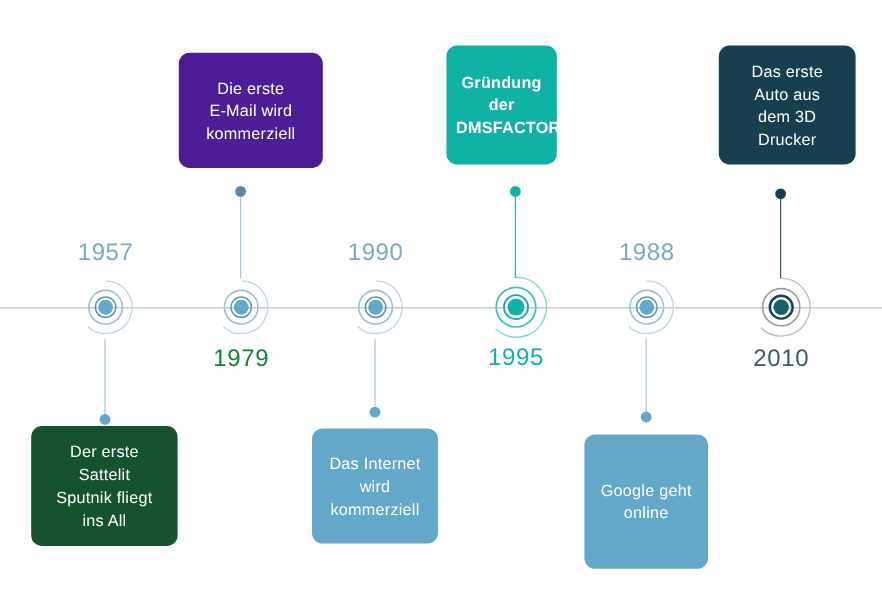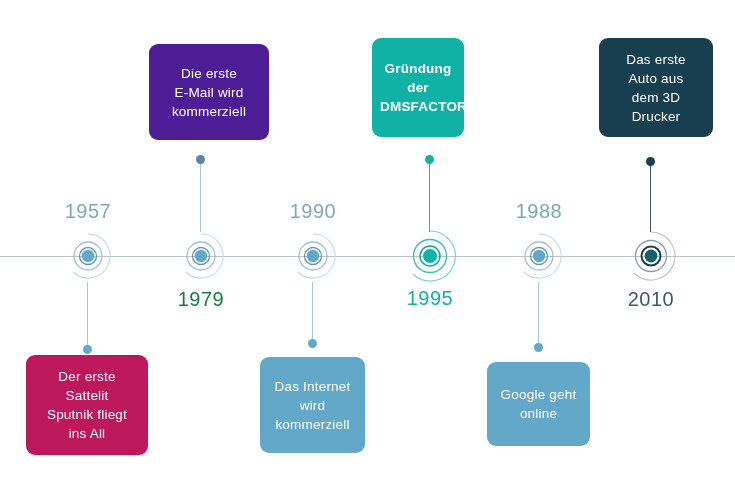--- a/index.html
+++ b/index.html
@@ -77,21 +77,21 @@
     overflow: visible;
   }
 </style>
 </head>
 <body>
 
 <div id="timeline-canvas">
 
   <div class="axis-line"></div>
 
-  <div class="event-box" style="left:26px; top:355px; width:122px; height:100px; background:#be185d;justify-content:flex-end;">
+  <div class="event-box" style="left:26px; top:355px; width:122px; height:100px; background:#14532d;justify-content:flex-end;">
     <span class="box-text"><span>Der erste</span><br><span>Sattelit</span><br><span>Sputnik fliegt</span><br><span>ins All</span></span>
   </div>
   <div class="connector" style="left:87px; top:282px; height:68px; background:#a7c7d8;"></div>
   <div class="connector-dot" style="left:83px; top:345px; background:#63a8c8;"></div>
   <div class="year-label" style="left:48px; top:200px; width:80px; color:#7fa8bd;">1957</div>
   <div class="node" style="left:88px; top:256px;">
     <svg width="56" height="56" viewBox="0 0 56 56" aria-hidden="true">
       <path d="M28 6 A22 22 0 1 1 13 44" fill="none" stroke="#c3d7e2" stroke-width="1.1"></path>
       <circle cx="28" cy="28" r="14" fill="none" stroke="#9dbfd2" stroke-width="1.3"></circle>
       <circle cx="28" cy="28" r="8.5" fill="none" stroke="#5d9ab0" stroke-width="1.3"></circle>
@@ -137,21 +137,21 @@
   <div class="year-label" style="left:390px; top:287px; width:80px; color:#11b2a6;">1995</div>
   <div class="node" style="left:430px; top:256px;">
     <svg width="64" height="64" viewBox="0 0 64 64" aria-hidden="true">
       <path d="M32 7 A25 25 0 1 1 15 50" fill="none" stroke="#7fd4cc" stroke-width="1.2"></path>
       <circle cx="32" cy="32" r="16.5" fill="none" stroke="#3cc0b5" stroke-width="1.4"></circle>
       <circle cx="32" cy="32" r="10" fill="none" stroke="#0fa99d" stroke-width="1.5"></circle>
       <circle cx="32" cy="32" r="7" fill="#11b2a6"></circle>
     </svg>
   </div>
 
-  <div class="event-box" style="left:487px; top:362px; width:103px; height:84px; background:#63a8c8;">
+  <div class="event-box" style="left:487px; top:362px; width:103px; height:112px; background:#63a8c8;">
     <span class="box-text"><span>Google geht</span><br><span>online</span></span>
   </div>
   <div class="connector" style="left:538px; top:282px; height:65px; background:#a7c7d8;"></div>
   <div class="connector-dot" style="left:534px; top:343px; background:#63a8c8;"></div>
   <div class="year-label" style="left:499px; top:200px; width:80px; color:#7fa8bd;">1988</div>
   <div class="node" style="left:539px; top:256px;">
     <svg width="56" height="56" viewBox="0 0 56 56" aria-hidden="true">
       <path d="M28 6 A22 22 0 1 1 13 44" fill="none" stroke="#c3d7e2" stroke-width="1.1"></path>
       <circle cx="28" cy="28" r="14" fill="none" stroke="#9dbfd2" stroke-width="1.3"></circle>
       <circle cx="28" cy="28" r="8.5" fill="none" stroke="#5d9ab0" stroke-width="1.3"></circle>

